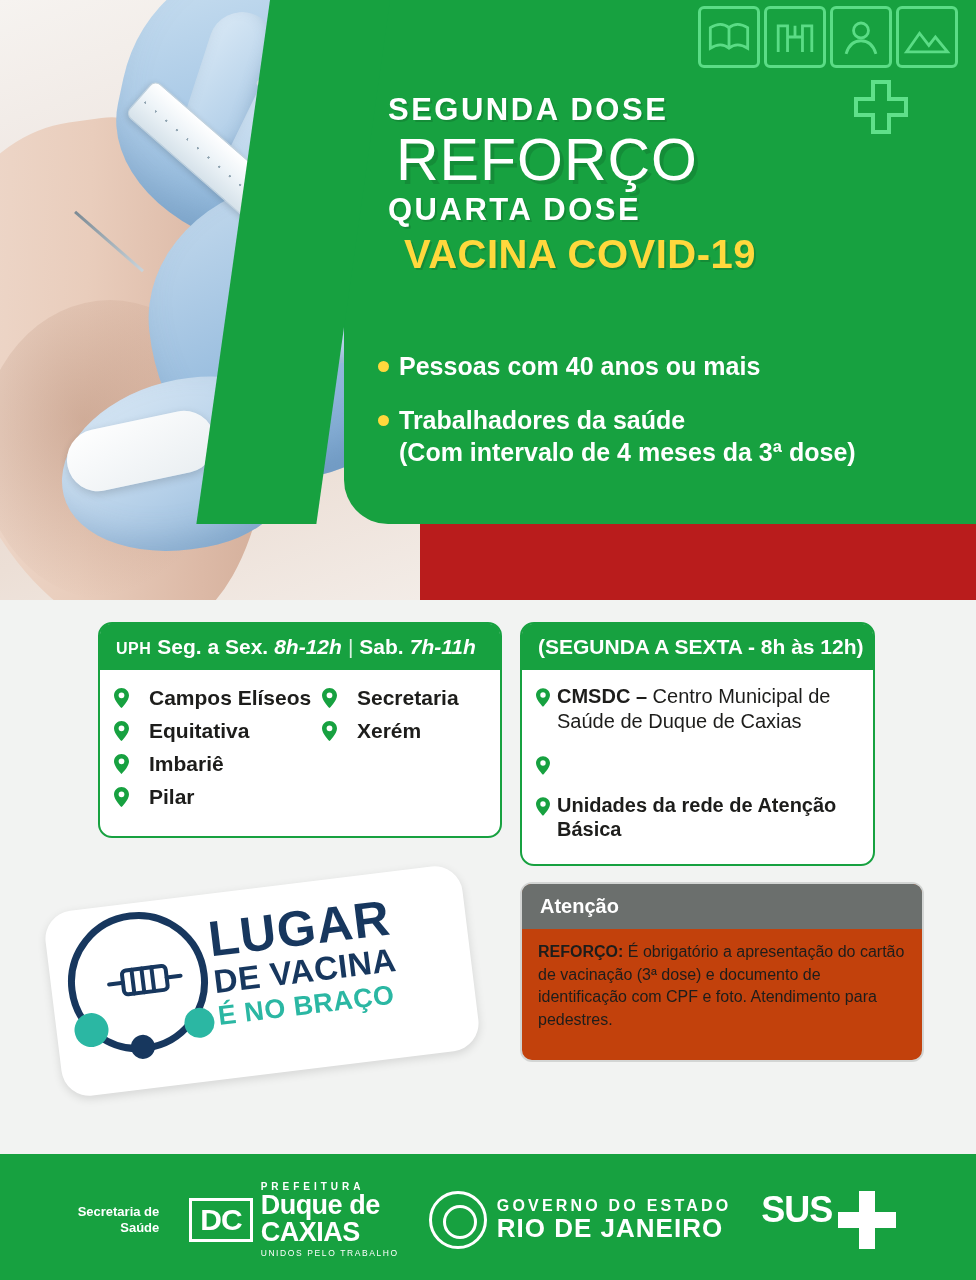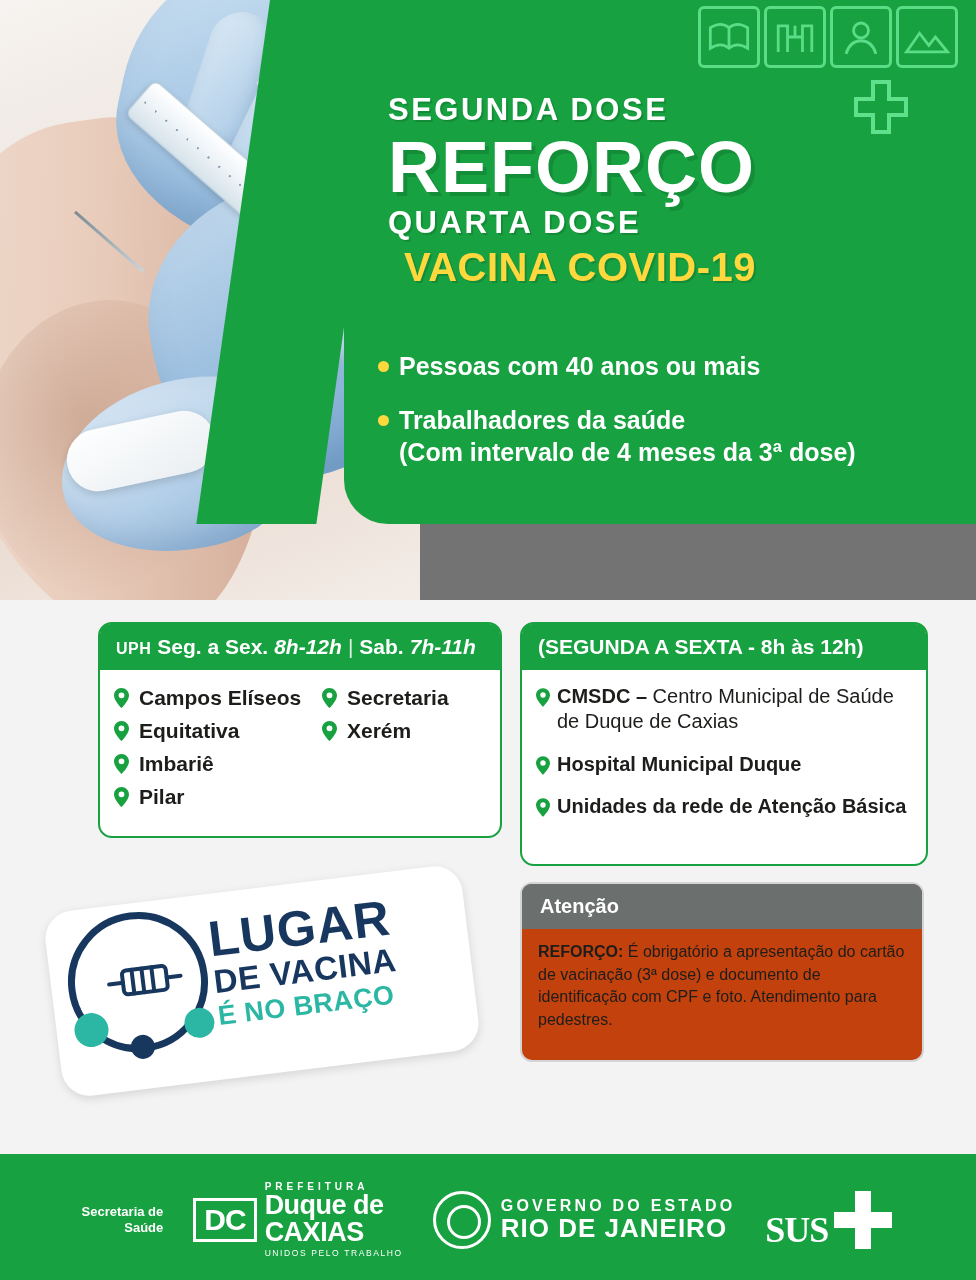--- a/index.html
+++ b/index.html
@@ -12,21 +12,21 @@
   .poster {
     position: relative;
     width: 976px; height: 1280px;
     background: #f2f3f2;
   }
 
   
   .top {
     position: relative;
     width: 976px; height: 600px;
-    background: #737373;
+    background: #b91c1c;
     overflow: hidden;
   }
   .photo {
     position: absolute;
     left: 0; top: 0;
     width: 420px; height: 600px;
     background: linear-gradient(160deg,#f6f3f0 0%,#efe7e2 28%,#e8d6cc 52%,#ecdfd6 76%,#f3ece7 100%);
     overflow: hidden;
   }
   
@@ -172,25 +172,25 @@
     width: 560px;
     color: #fff;
   }
   .kicker {
     font-size: 31px;
     font-weight: 700;
     letter-spacing: 2.5px;
     text-shadow: 2px 2px 0 rgba(0,0,0,.13);
   }
   .mega {
-    font-size: 72px;
-    font-weight: 700;
+    font-size: 59px;
+    font-weight: 400;
     letter-spacing: 1px;
     line-height: .98;
-    margin: 4px 0 2px;
+    margin: 4px 8px 2px;
     text-shadow: 4px 4px 0 rgba(0,0,0,.12);
   }
   .kicker2 {
     font-size: 31px;
     font-weight: 700;
     letter-spacing: 2.5px;
     text-shadow: 2px 2px 0 rgba(0,0,0,.13);
   }
   .yellow {
     color: #ffd83d;
@@ -259,29 +259,29 @@
   .cols {
     display: flex;
     padding: 16px 18px 10px 14px;
     gap: 8px;
   }
   .col { display: flex; flex-direction: column; gap: 9px; }
   .col:first-child { width: 200px; }
   .loc {
     display: flex;
     align-items: center;
-    gap: 10px;
+    gap: 20px;
     font-size: 21px;
     font-weight: 700;
     color: #1d1d1b;
   }
   .pin { flex: 0 0 auto; }
   .pin svg { display: block; }
 
-  .cms-card { left: 520px; top: 22px; width: 408px; height: 244px; }
+  .cms-card { left: 520px; top: 22px; width: 355px; height: 244px; }
   .cms-list { padding: 14px 16px 12px 14px; display: flex; flex-direction: column; gap: 18px; }
   .cms-item {
     display: flex;
     align-items: flex-start;
     gap: 7px;
     font-size: 20px;
     line-height: 1.24;
     color: #1d1d1b;
   }
   .cms-item b { font-weight: 700; }
@@ -399,21 +399,21 @@
     content: "";
     position: absolute;
     left: 11px; top: 11px;
     width: 28px; height: 28px;
     border: 3px solid #fff;
     border-radius: 50%;
   }
   .rj-txt { color: #fff; line-height: 1.05; }
   .rj-gov { font-size: 16px; letter-spacing: 3.2px; font-weight: 700; }
   .rj-name { font-size: 26px; font-weight: 800; letter-spacing: 1px; }
-  .sus { display: flex; align-items: flex-end; gap: 4px; font-family: Liberation Serif, serif; }
+  .sus { display: flex; align-items: flex-start; gap: 4px; }
   .sus-txt { color: #fff; font-size: 36px; font-weight: 800; letter-spacing: -1px; }
   .sus-cross { width: 62px; height: 62px; }
   .divider-line {
     position: absolute;
     left: 0; bottom: 120px;
     width: 976px; height: 6px;
     background: #17a140;
   }
 </style>
 </head>
@@ -581,21 +581,20 @@
               </svg>
             </span>
           <span><b>CMSDC – </b><span>Centro Municipal de Saúde de Duque de Caxias</span></span>
         </div>
         <div class="cms-item">
           <span class="pin">
               <svg width="14" height="19" viewBox="0 0 15 20">
                 <path d="M7.5 0C3.4 0 0 3.3 0 7.4 0 12.8 7.5 20 7.5 20S15 12.8 15 7.4C15 3.3 11.6 0 7.5 0zm0 10.2a2.9 2.9 0 110-5.8 2.9 2.9 0 010 5.8z" fill="#17a140"></path>
               </svg>
             </span>
-          <span><b>Hospital Municipal Duque</b><span></span></span>
         </div>
         <div class="cms-item">
           <span class="pin">
               <svg width="14" height="19" viewBox="0 0 15 20">
                 <path d="M7.5 0C3.4 0 0 3.3 0 7.4 0 12.8 7.5 20 7.5 20S15 12.8 15 7.4C15 3.3 11.6 0 7.5 0zm0 10.2a2.9 2.9 0 110-5.8 2.9 2.9 0 010 5.8z" fill="#17a140"></path>
               </svg>
             </span>
           <span><b>Unidades da rede de Atenção Básica</b><span></span></span>
         </div>
       </div>

